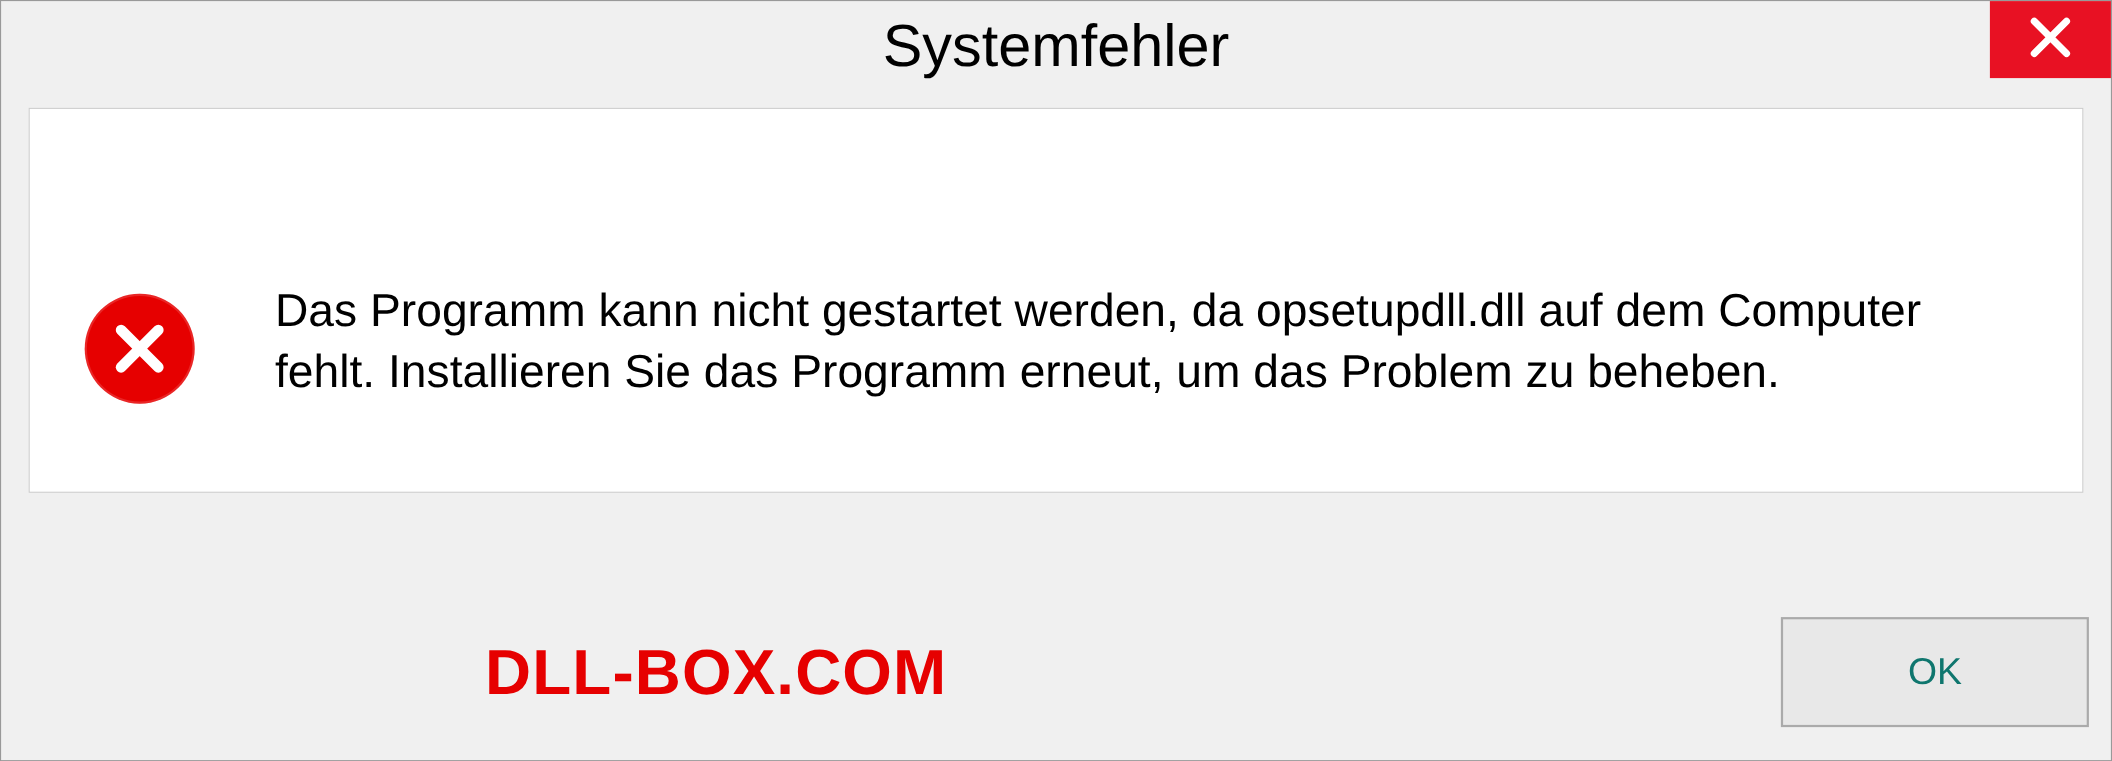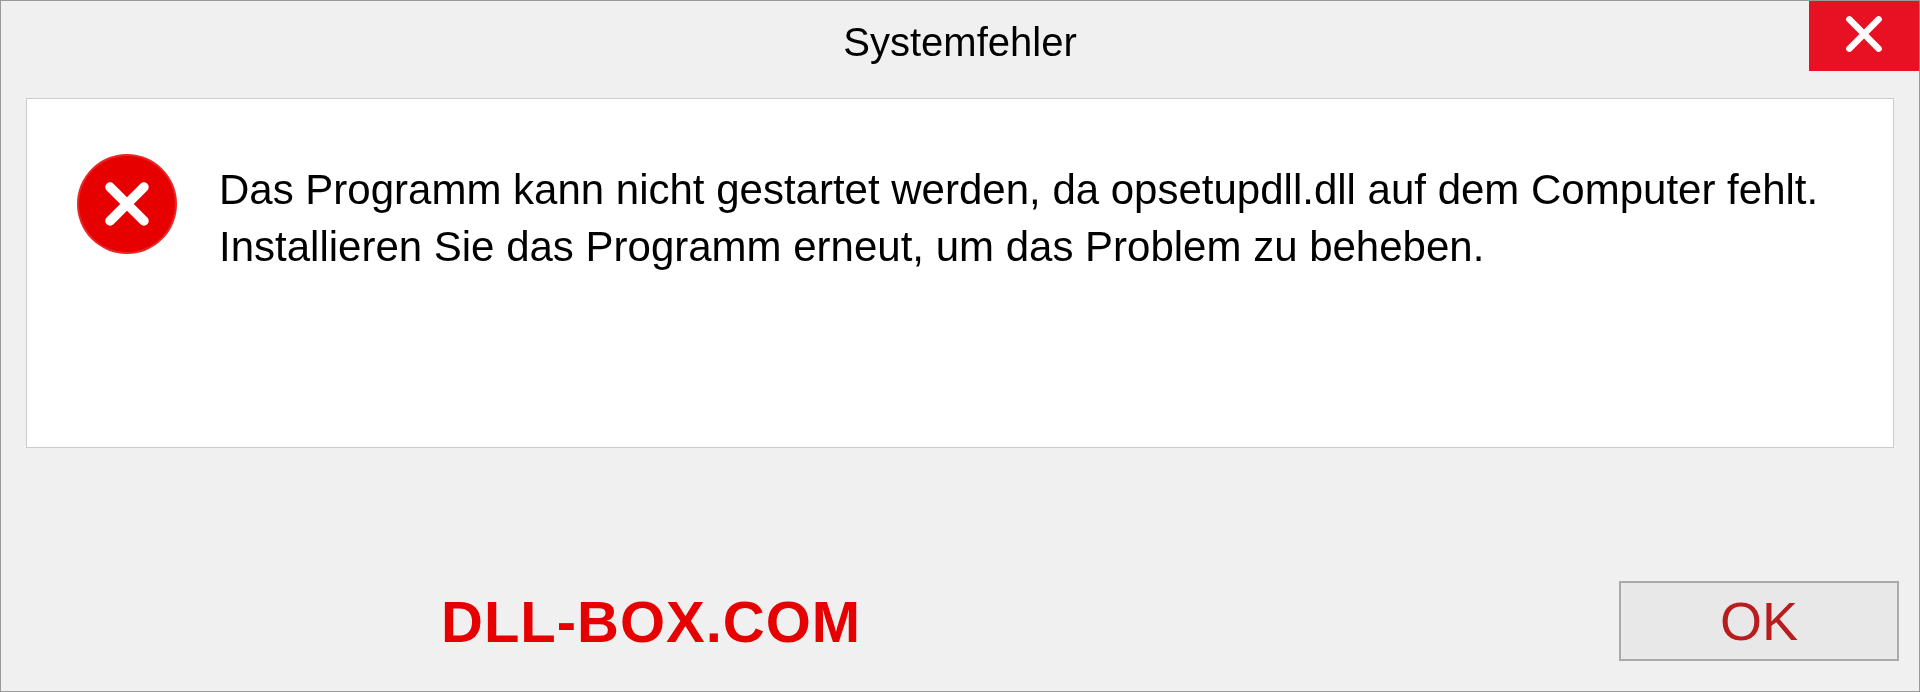--- a/index.html
+++ b/index.html
@@ -22,21 +22,21 @@
       position: relative;
     }
     .title-bar {
       height: 82px;
       position: relative;
       display: flex;
       align-items: center;
       justify-content: center;
     }
     .title-text {
-      font-size: 40px;
+      font-size: 54px;
       font-weight: 400;
       color: #000;
       text-align: center;
     }
     .close-btn {
       position: absolute;
       top: 0;
       right: 0;
       width: 110px;
       height: 70px;
@@ -47,24 +47,24 @@
       cursor: pointer;
     }
     .close-btn svg {
       width: 44px;
       height: 44px;
     }
     .content-area {
       margin: 15px 25px 25px 25px;
       background: #ffffff;
       border: 1px solid #ccc;
-      padding: 55px 50px 104px 50px;
+      padding: 55px 50px 80px 50px;
       display: flex;
-      align-items: flex-start;
-      gap: 42px;
+      align-items: flex-end;
+      gap: 73px;
       min-height: 350px;
     }
     .error-icon {
       flex-shrink: 0;
       width: 100px;
       height: 100px;
       border-radius: 50%;
       background: #e60000;
       display: flex;
       align-items: center;
@@ -96,26 +96,26 @@
     .watermark {
       font-family: Arial, sans-serif;
       font-size: 58px;
       font-weight: 900;
       color: #e60000;
       letter-spacing: 1px;
       margin-left: 420px;
     }
     .ok-button {
       width: 280px;
-      height: 80px;
+      height: 100px;
       background: #e8e8e8;
       border: 2px solid #aaaaaa;
-      font-size: 54px;
+      font-size: 34px;
       font-family: "Segoe UI", Arial, sans-serif;
-      color: #b91c1c;
+      color: #0f766e;
       cursor: pointer;
       display: flex;
       align-items: center;
       justify-content: center;
     }
   </style>
 </head>
 <body>
 
 <div class="dialog">

